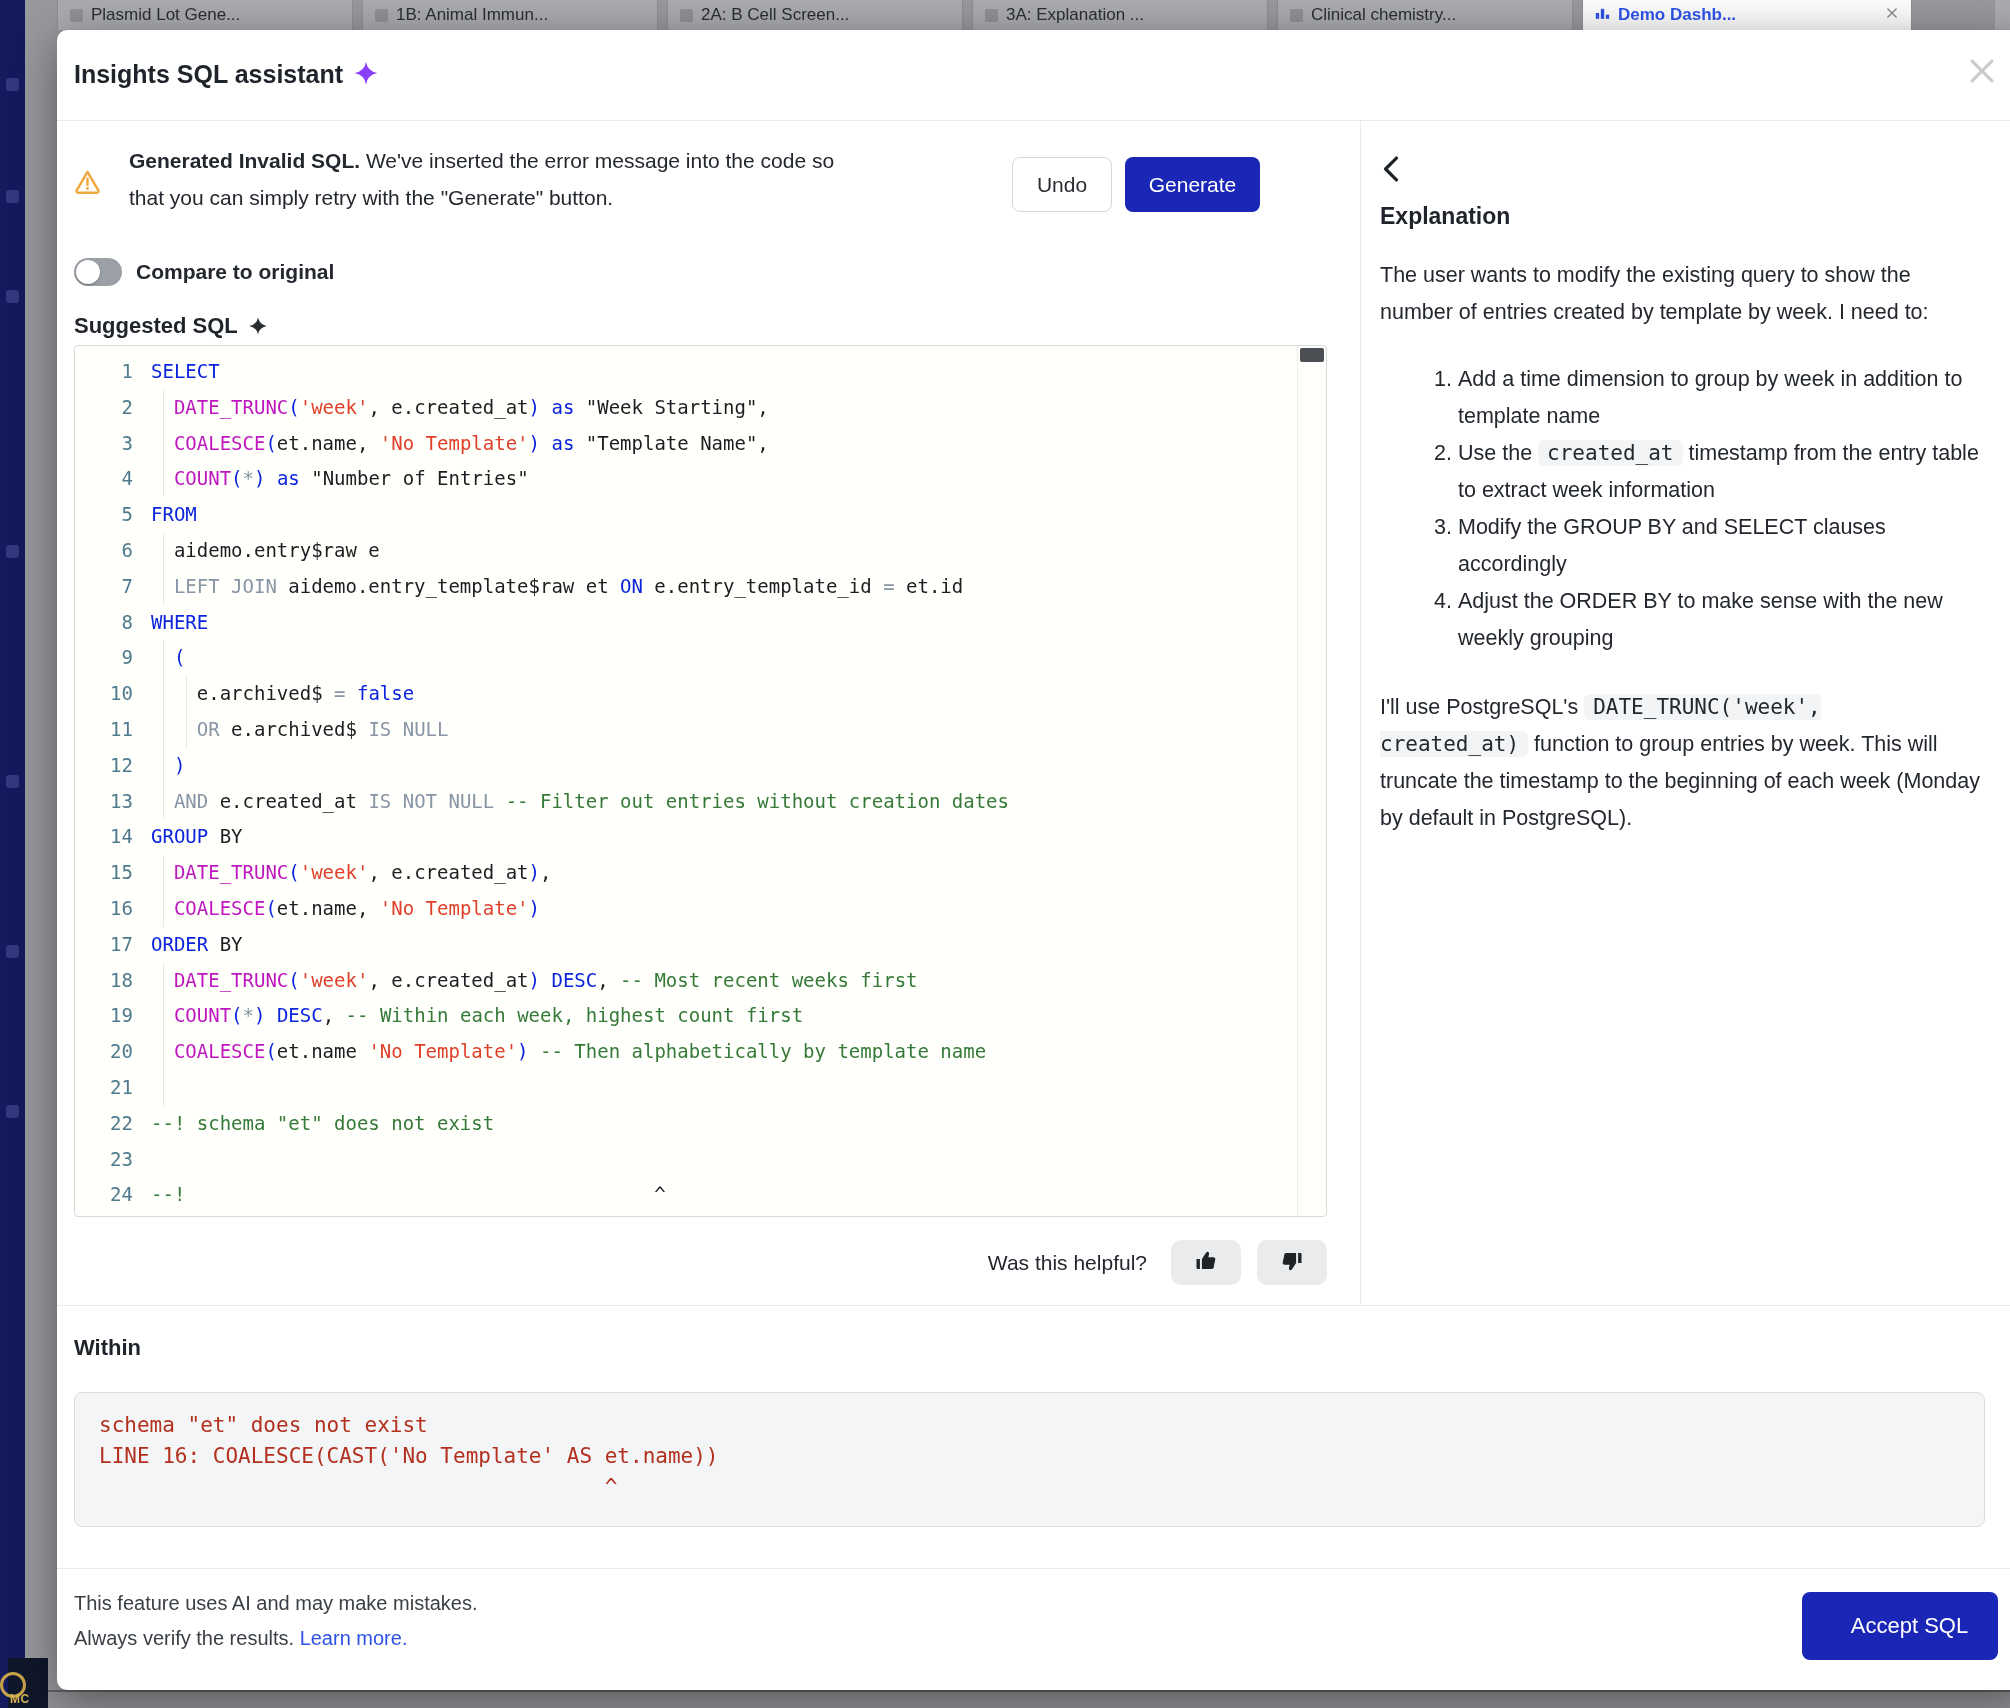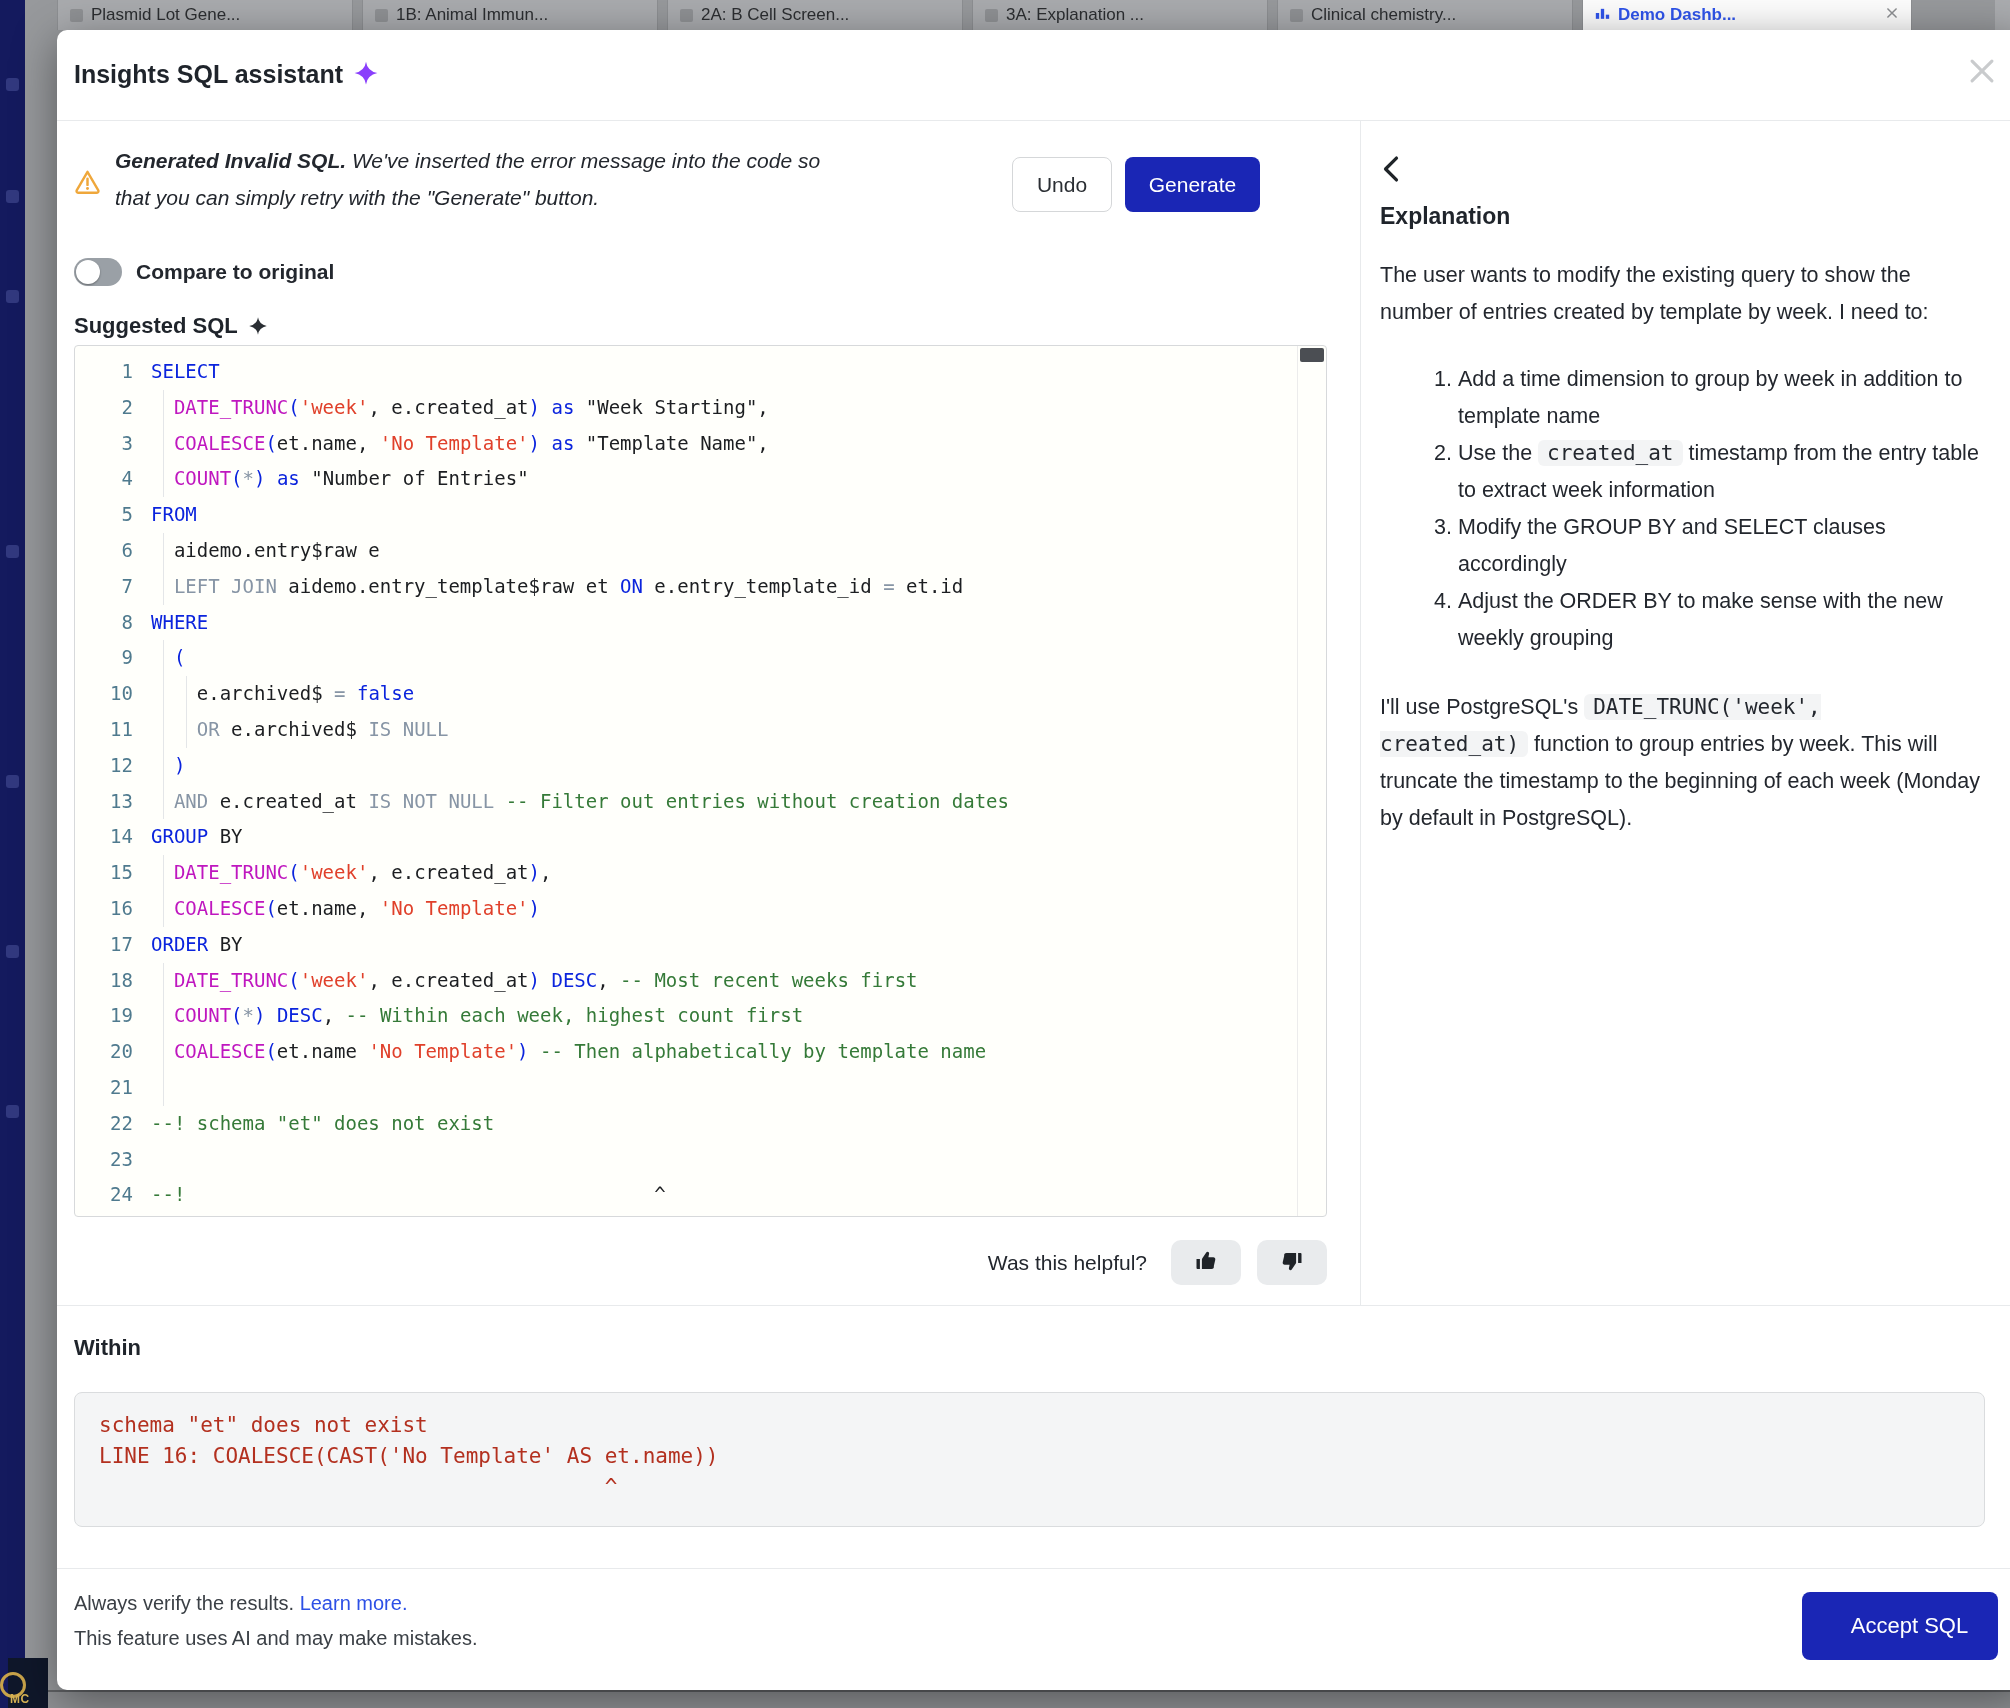--- a/index.html
+++ b/index.html
@@ -30,21 +30,21 @@
   .modal-header { position:absolute; top:0; left:0; right:0; height:91px; border-bottom:1px solid #e8eaec; }
   .modal-title { position:absolute; left:17px; top:30px; font-size:25px; font-weight:bold; color:#1f242b; }
   .sparkle { display:inline-block; vertical-align:-3px; margin-left:10px; }
   .close-btn { position:absolute; right:28px; top:24px; width:34px; height:34px; cursor:pointer; }
 
   .v-divider { position:absolute; left:1303px; top:91px; width:1px; height:1184px; background:#e8eaec; }
   .h-divider2 { position:absolute; left:0; right:0; top:1275px; height:1px; background:#e8eaec; }
   .h-divider3 { position:absolute; left:0; right:0; top:1538px; height:1px; background:#e8eaec; }
 
   
-  .banner { position:absolute; left:17px; top:112px; width:780px; display:flex; gap:14px;font-style:italic; }
+  .banner { position:absolute; left:17px; top:112px; width:780px; display:flex; gap:28px; }
   .warn-icon { flex:0 0 auto; margin-top:26px; }
   .banner-text { font-size:21px; line-height:37px; color:#23272e; width:755px; }
   .banner-text b { font-weight:bold; }
   .btn { display:flex; align-items:center; justify-content:center; border-radius:8px; font-size:21px; cursor:pointer; }
   .undo-btn { position:absolute; left:955px; top:127px; width:100px; height:55px; background:#fff; border:1px solid #d5d7d9; color:#2a2e33; }
   .generate-btn { position:absolute; left:1068px; top:127px; width:135px; height:55px; background:#1a26b5; color:#fff; border:none; }
 
   
   .toggle-row { position:absolute; left:17px; top:228px; display:flex; align-items:center; gap:14px; }
   .toggle { width:48px; height:28px; border-radius:14px; background:#9aa0a6; position:relative; cursor:pointer; }
@@ -338,18 +338,18 @@
 
   <div class="preview-h">Within</div>
   <div class="preview-box">
     <pre id="preview-pre">schema "et" does not exist
 LINE 16: COALESCE(CAST('No Template' AS et.name))
                                         ^</pre>
   </div>
 
   <div class="h-divider3"></div>
   <div class="footer-text">
+    <div>This feature uses AI and may make mistakes.</div>
     <div><span>Always verify the results. </span><a>Learn more.</a></div>
-    <div>This feature uses AI and may make mistakes.</div>
   </div>
   <button class="btn accept-btn">Accept SQL</button>
 
 </div>
 
 </body></html>

